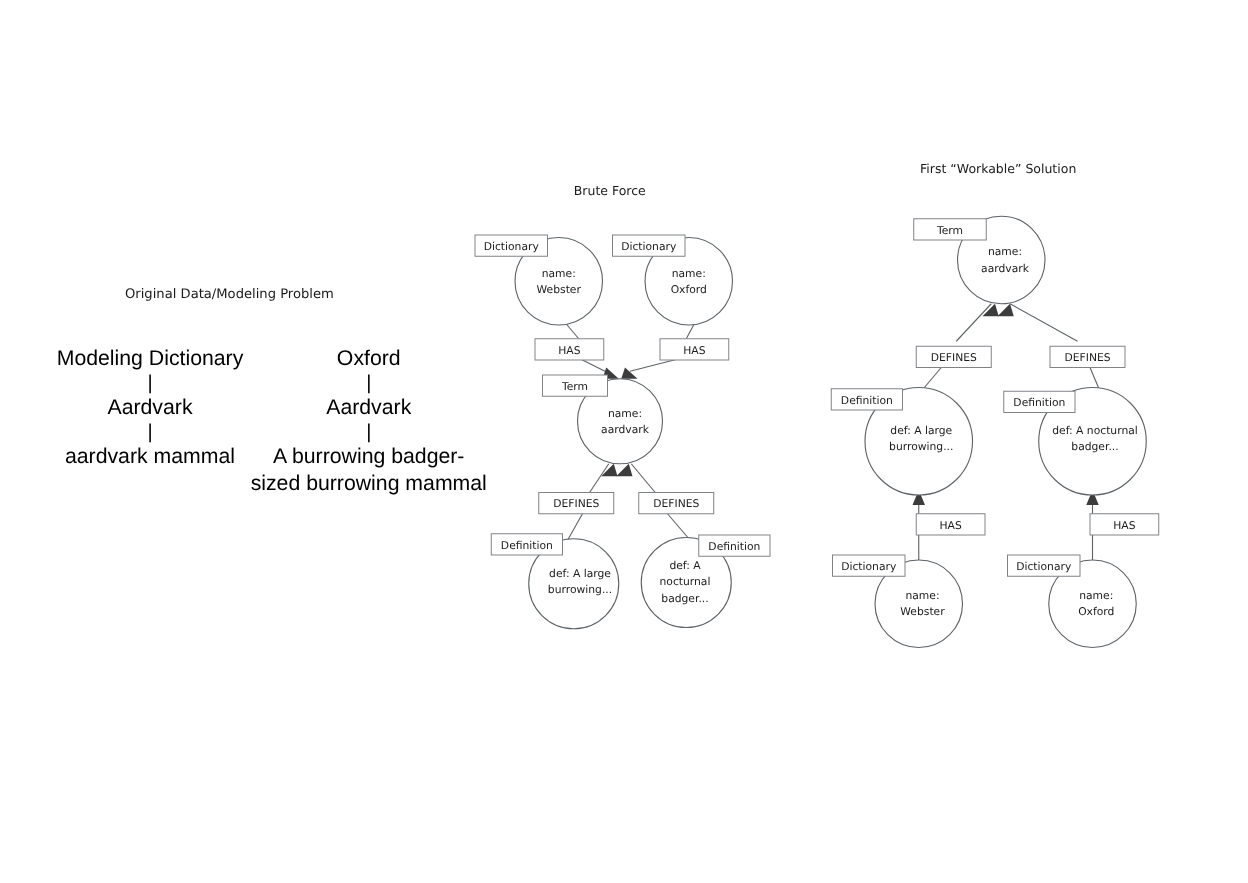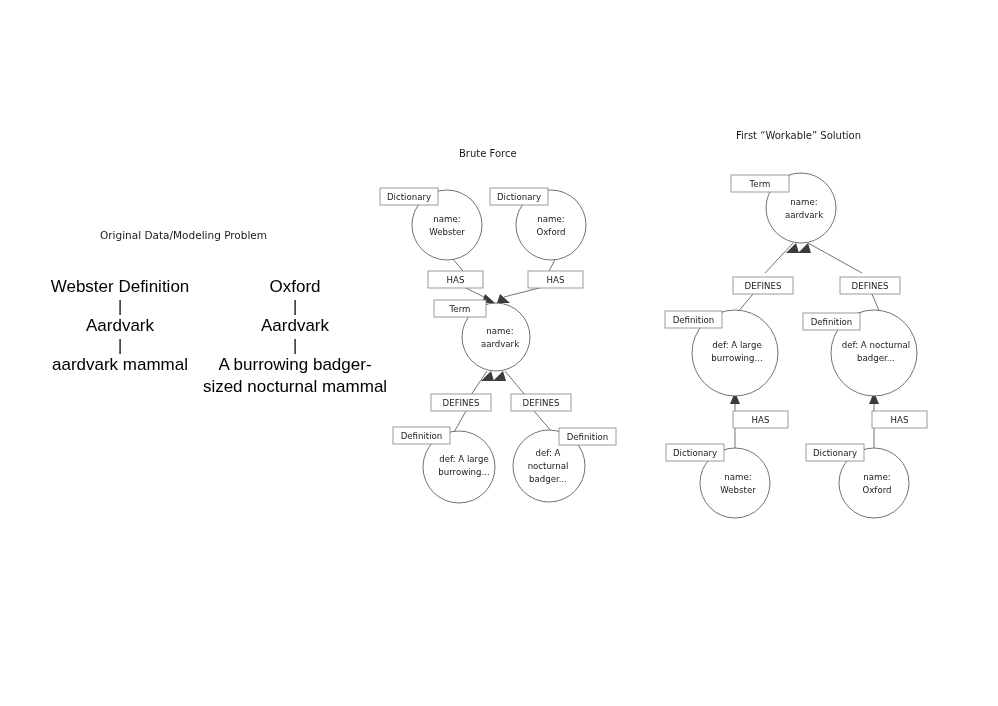--- a/index.html
+++ b/index.html
@@ -111,34 +111,34 @@
   .arrowhead { fill: #3c3c3c; stroke: none; }
 </style>
 </head>
 <body>
 
 <div id="page">
 
   <div class="panel-title" id="orig-title">Original Data/Modeling Problem</div>
 
   <div class="orig-col" id="orig-col-left">
-    <span class="orig-line">Webster Definition</span>
+    <span class="orig-line">Modeling Dictionary</span>
     <span class="orig-pipe">|</span>
     <span class="orig-line">Aardvark</span>
     <span class="orig-pipe">|</span>
     <span class="orig-line">aardvark mammal</span>
   </div>
 
   <div class="orig-col" id="orig-col-right">
     <span class="orig-line">Oxford</span>
     <span class="orig-pipe">|</span>
     <span class="orig-line">Aardvark</span>
     <span class="orig-pipe">|</span>
     <span class="orig-line">A burrowing badger-</span>
-    <span class="orig-line">sized nocturnal mammal</span>
+    <span class="orig-line">sized burrowing mammal</span>
   </div>
 
   <div class="graph-title" id="bf-title">Brute Force</div>
   <div class="graph-title" id="ws-title">First “Workable” Solution</div>
 
   <svg class="graph" viewBox="0 0 998 706">
 
     <line x1="452" y1="258" x2="463" y2="271"></line>
     <line x1="460" y1="285" x2="484" y2="297"></line>
     <line x1="556" y1="258" x2="549" y2="271"></line>

